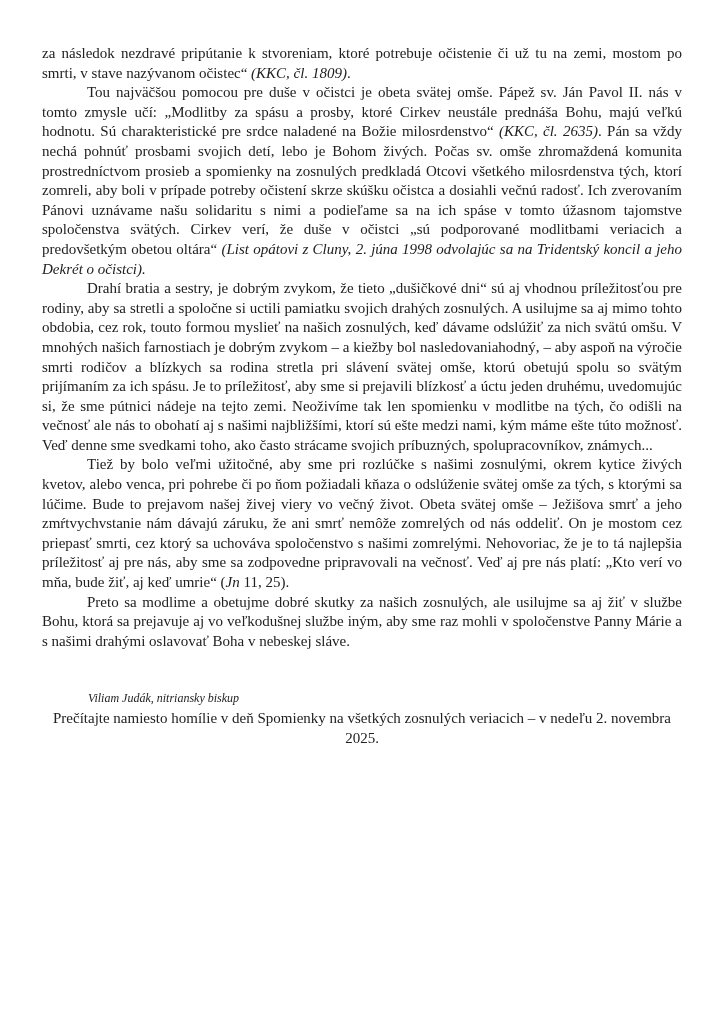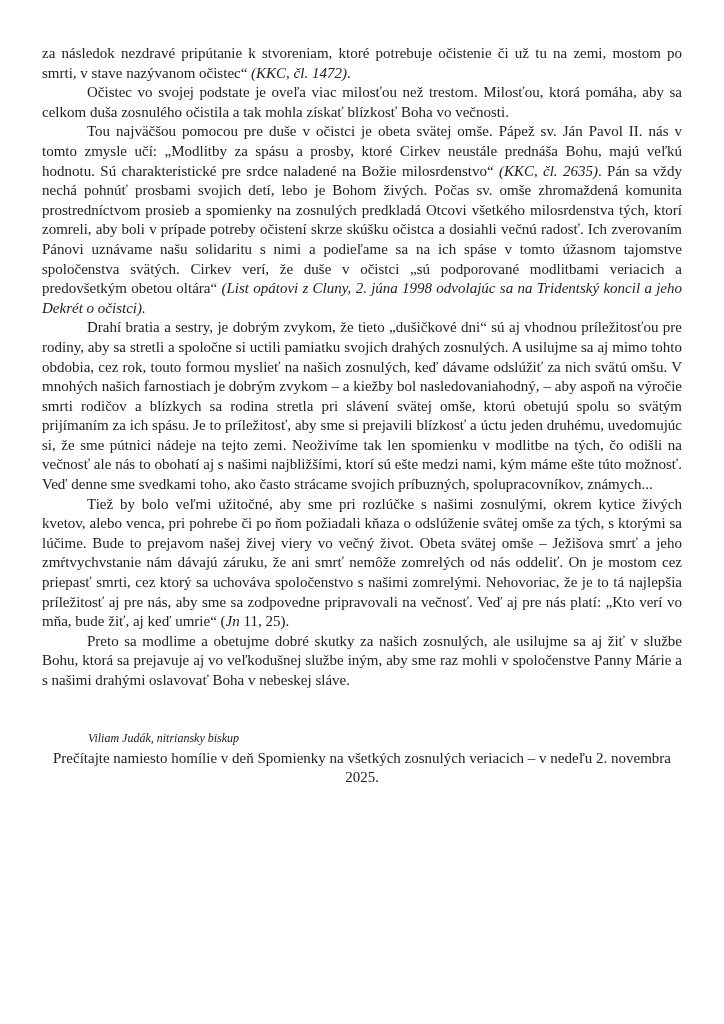--- a/index.html
+++ b/index.html
@@ -51,22 +51,21 @@
     line-height: 18px;
   }
 </style>
 </head>
 <body>
 
 <div class="page">
   <div class="content">
 
     <div>
-        <p><span>za následok nezdravé pripútanie k stvoreniam, ktoré potrebuje očistenie či už tu na zemi, mostom po smrti, v stave nazývanom očistec“ </span><span class="it">(KKC, čl. 1472)</span><span>.</span></p>
-        <p class="ind"><span>Očistec vo svojej podstate je oveľa viac milosťou než trestom. Milosťou, ktorá pomáha, aby sa celkom duša zosnulého očistila a tak mohla získať blízkosť Boha vo večnosti.</span></p>
+        <p><span>za následok nezdravé pripútanie k stvoreniam, ktoré potrebuje očistenie či už tu na zemi, mostom po smrti, v stave nazývanom očistec“ </span><span class="it">(KKC, čl. 1809)</span><span>.</span></p>
         <p class="ind"><span>Tou najväčšou pomocou pre duše v očistci je obeta svätej omše. Pápež sv. Ján Pavol II. nás v tomto zmysle učí: „Modlitby za spásu a prosby, ktoré Cirkev neustále prednáša Bohu, majú veľkú hodnotu. Sú charakteristické pre srdce naladené na Božie milosrdenstvo“ </span><span class="it">(KKC, čl. 2635)</span><span>. Pán sa vždy nechá pohnúť prosbami svojich detí, lebo je Bohom živých. Počas sv. omše zhromaždená komunita prostredníctvom prosieb a spomienky na zosnulých predkladá Otcovi všetkého milosrdenstva tých, ktorí zomreli, aby boli v prípade potreby očistení skrze skúšku očistca a dosiahli večnú radosť. Ich zverovaním Pánovi uznávame našu solidaritu s nimi a podieľame sa na ich spáse v tomto úžasnom tajomstve spoločenstva svätých. Cirkev verí, že duše v očistci „sú podporované modlitbami veriacich a predovšetkým obetou oltára“ </span><span class="it">(List opátovi z Cluny, 2. júna 1998 odvolajúc sa na Tridentský koncil a jeho Dekrét o očistci).</span></p>
         <p class="ind"><span>Drahí bratia a sestry, je dobrým zvykom, že tieto „dušičkové dni“ sú aj vhodnou príležitosťou pre rodiny, aby sa stretli a spoločne si uctili pamiatku svojich drahých zosnulých. A usilujme sa aj mimo tohto obdobia, cez rok, touto formou myslieť na našich zosnulých, keď dávame odslúžiť za nich svätú omšu. V mnohých našich farnostiach je dobrým zvykom – a kiežby bol nasledovaniahodný, – aby aspoň na výročie smrti rodičov a blízkych sa rodina stretla pri slávení svätej omše, ktorú obetujú spolu so svätým prijímaním za ich spásu. Je to príležitosť, aby sme si prejavili blízkosť a úctu jeden druhému, uvedomujúc si, že sme pútnici nádeje na tejto zemi. Neoživíme tak len spomienku v modlitbe na tých, čo odišli na večnosť ale nás to obohatí aj s našimi najbližšími, ktorí sú ešte medzi nami, kým máme ešte túto možnosť. Veď denne sme svedkami toho, ako často strácame svojich príbuzných, spolupracovníkov, známych...</span></p>
         <p class="ind"><span>Tiež by bolo veľmi užitočné, aby sme pri rozlúčke s našimi zosnulými, okrem kytice živých kvetov, alebo venca, pri pohrebe či po ňom požiadali kňaza o odslúženie svätej omše za tých, s ktorými sa lúčime. Bude to prejavom našej živej viery vo večný život. Obeta svätej omše – Ježišova smrť a jeho zmŕtvychvstanie nám dávajú záruku, že ani smrť nemôže zomrelých od nás oddeliť. On je mostom cez priepasť smrti, cez ktorý sa uchováva spoločenstvo s našimi zomrelými. Nehovoriac, že je to tá najlepšia príležitosť aj pre nás, aby sme sa zodpovedne pripravovali na večnosť. Veď aj pre nás platí: „Kto verí vo mňa, bude žiť, aj keď umrie“ (</span><span class="it">Jn</span><span> 11, 25).</span></p>
         <p class="ind"><span>Preto sa modlime a obetujme dobré skutky za našich zosnulých, ale usilujme sa aj žiť v službe Bohu, ktorá sa prejavuje aj vo veľkodušnej službe iným, aby sme raz mohli v spoločenstve Panny Márie a s našimi drahými oslavovať Boha v nebeskej sláve.</span></p>
       </div>
 
 
     <div class="sigrow">
       <span class="sig-left">Viliam Judák, nitriansky biskup</span>
     </div>

